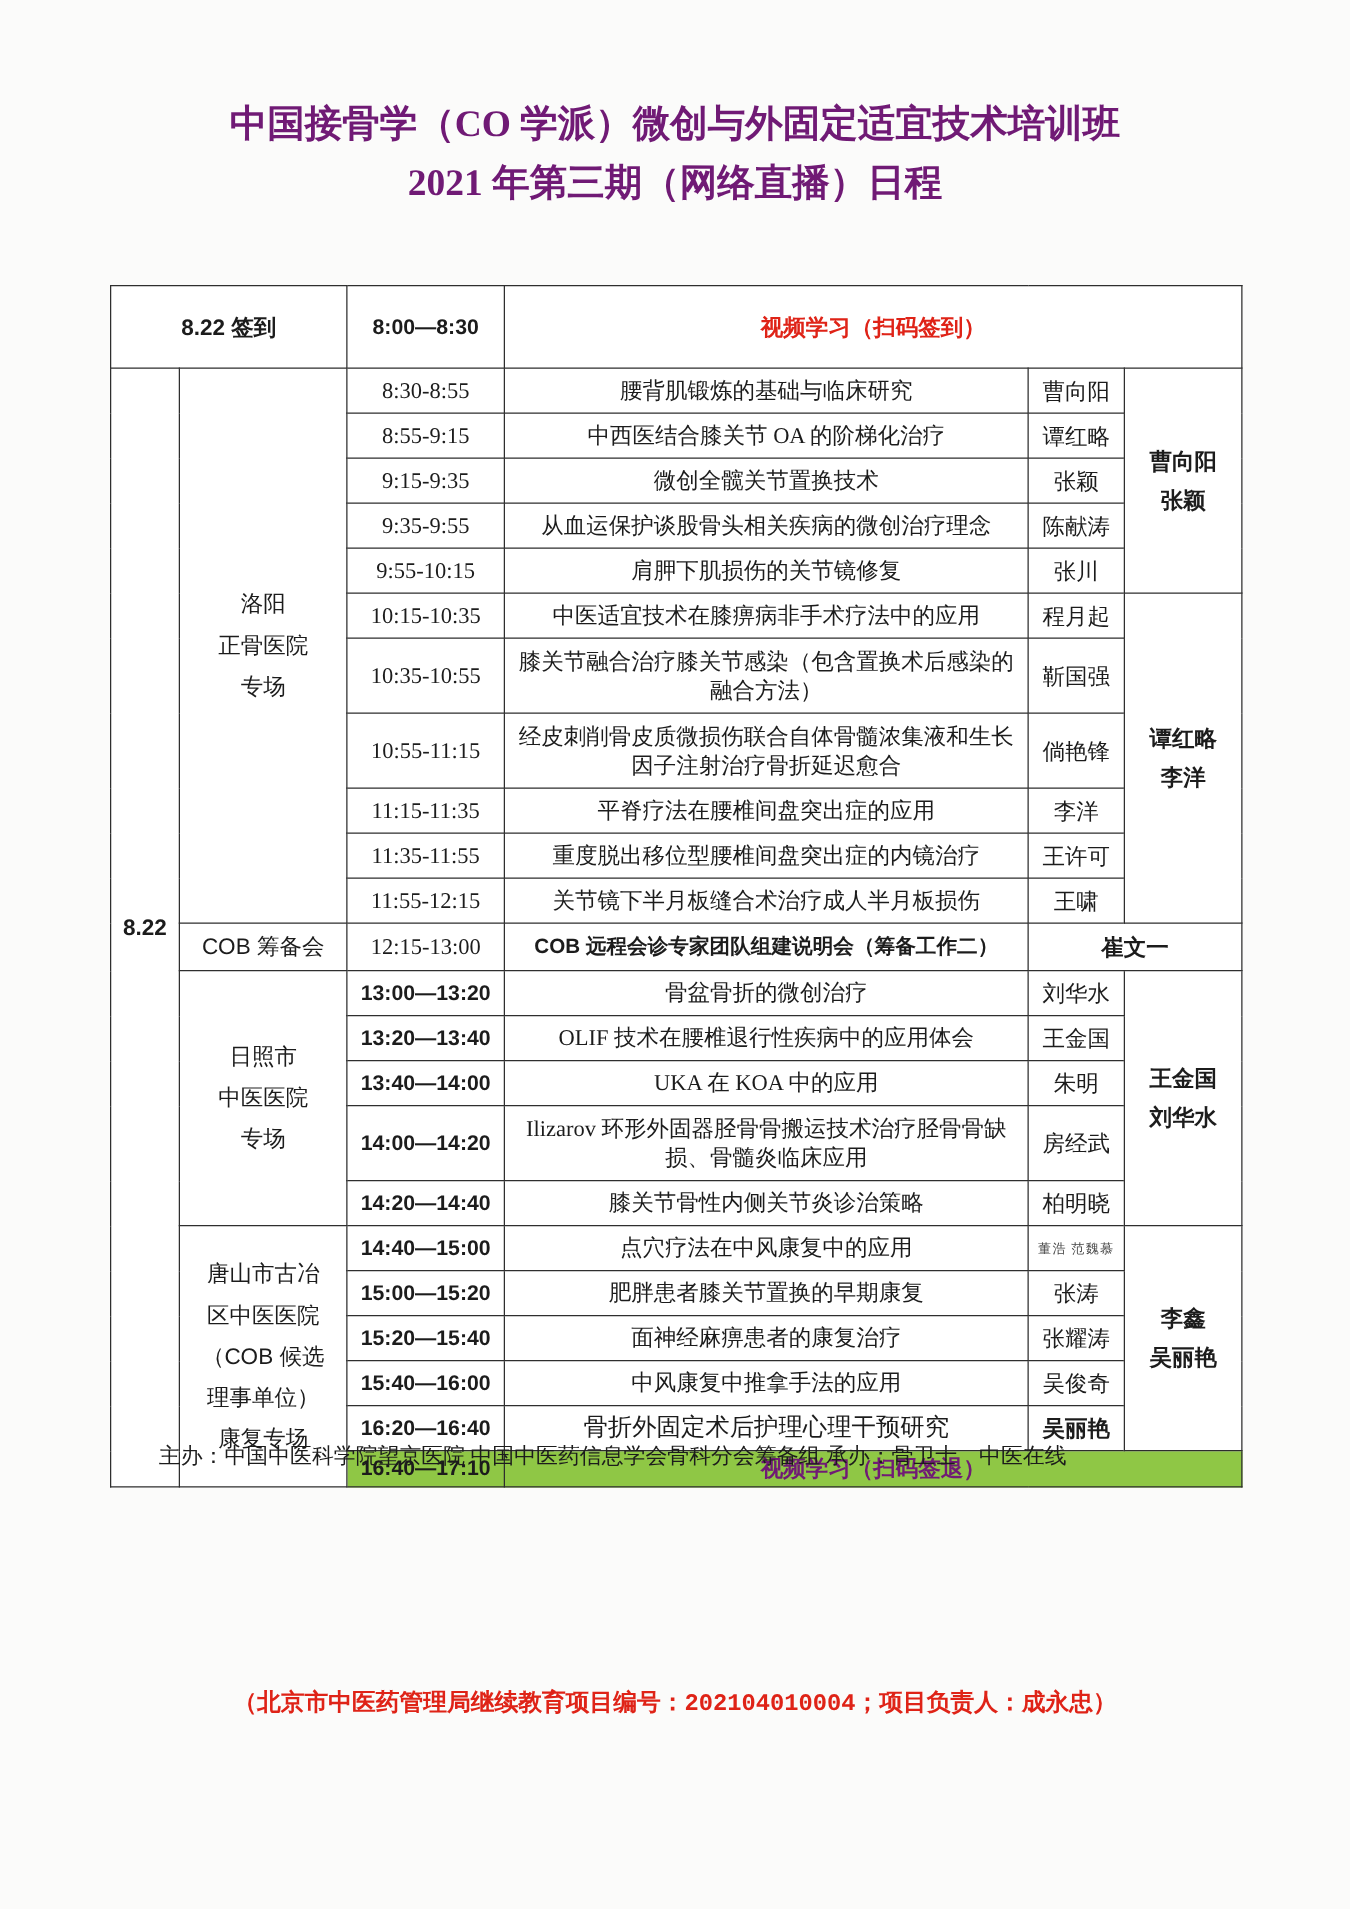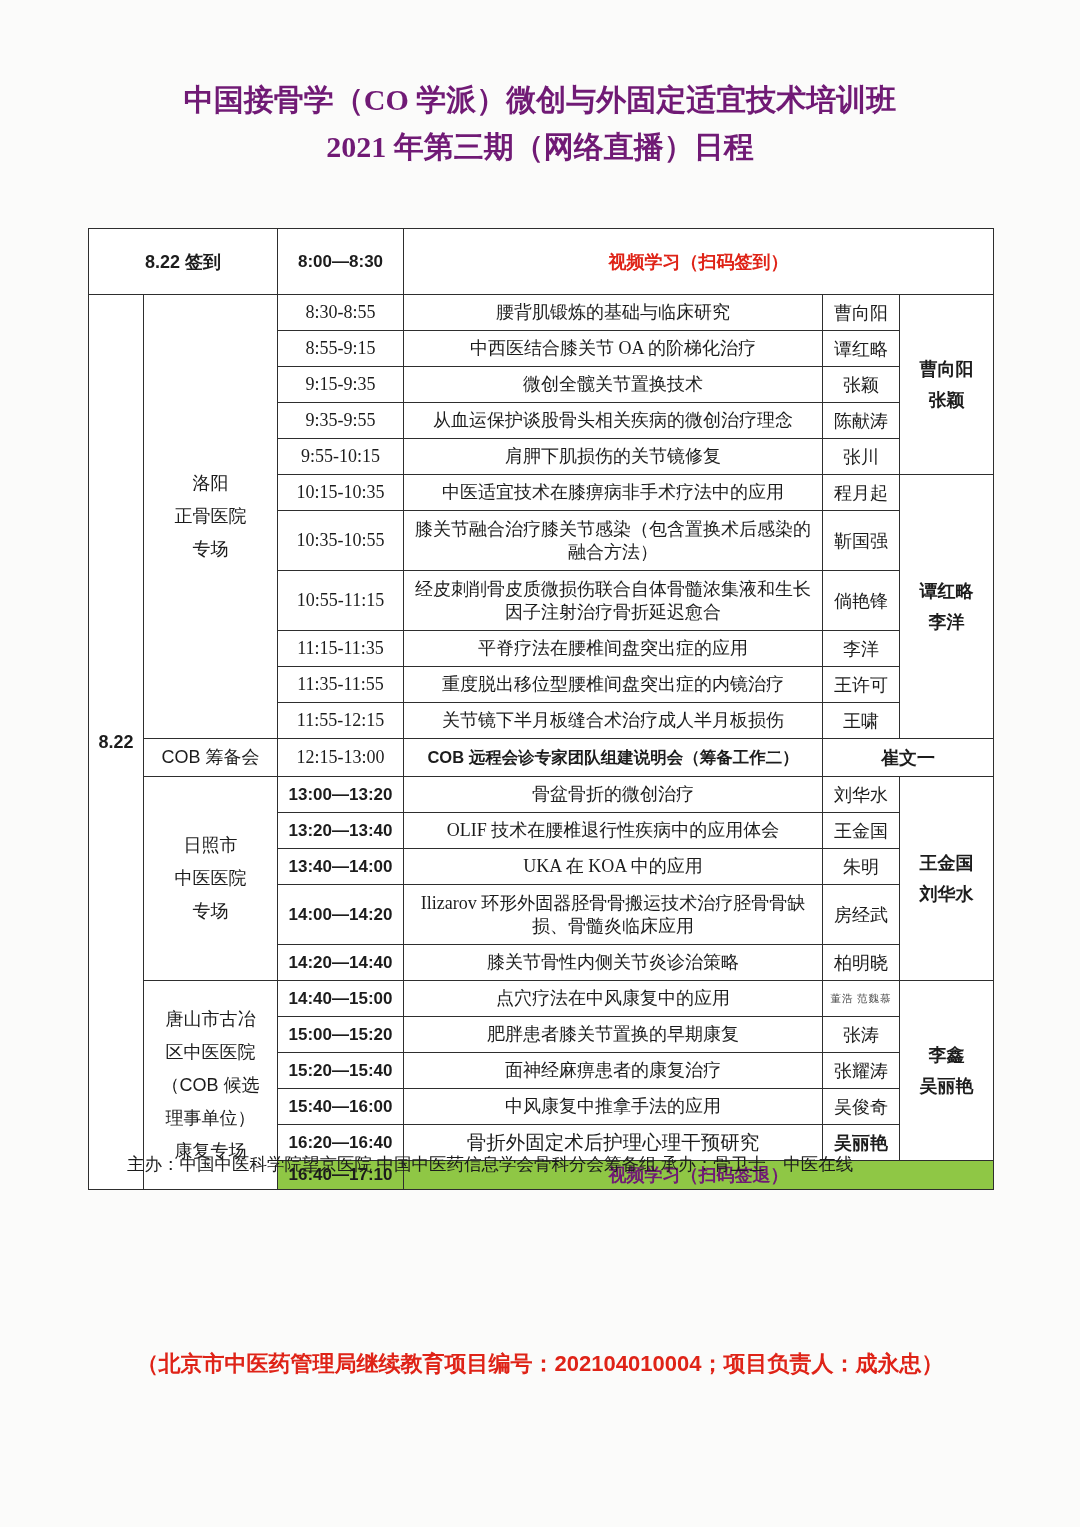--- a/index.html
+++ b/index.html
@@ -57,22 +57,22 @@
 
   
   .org-block {
     position:absolute; top:1146px; left:127px; width:830px;
     font-size:17.5px; line-height:36px;
   }
   .org-label { font-family:"Liberation Sans","DejaVu Sans",sans-serif; font-weight:normal; }
   .org-line2 { padding-left:52px; }
   .note-line {
     position:absolute; top:1349px; left:0; width:100%;
-    text-align:center; color:#df2317; font-weight:bold; font-size:22px;
-    font-family:Liberation Sans, sans-serif;
+    text-align:center; color:#df2317; font-weight:bold; font-size:19px;
+    font-family:Liberation Mono, monospace;
   }
 </style>
 </head>
 <body>
 
 <div class="title-block">
   <div>中国接骨学（CO 学派）微创与外固定适宜技术培训班</div>
   <div>2021 年第三期（网络直播）日程</div>
 </div>
 

